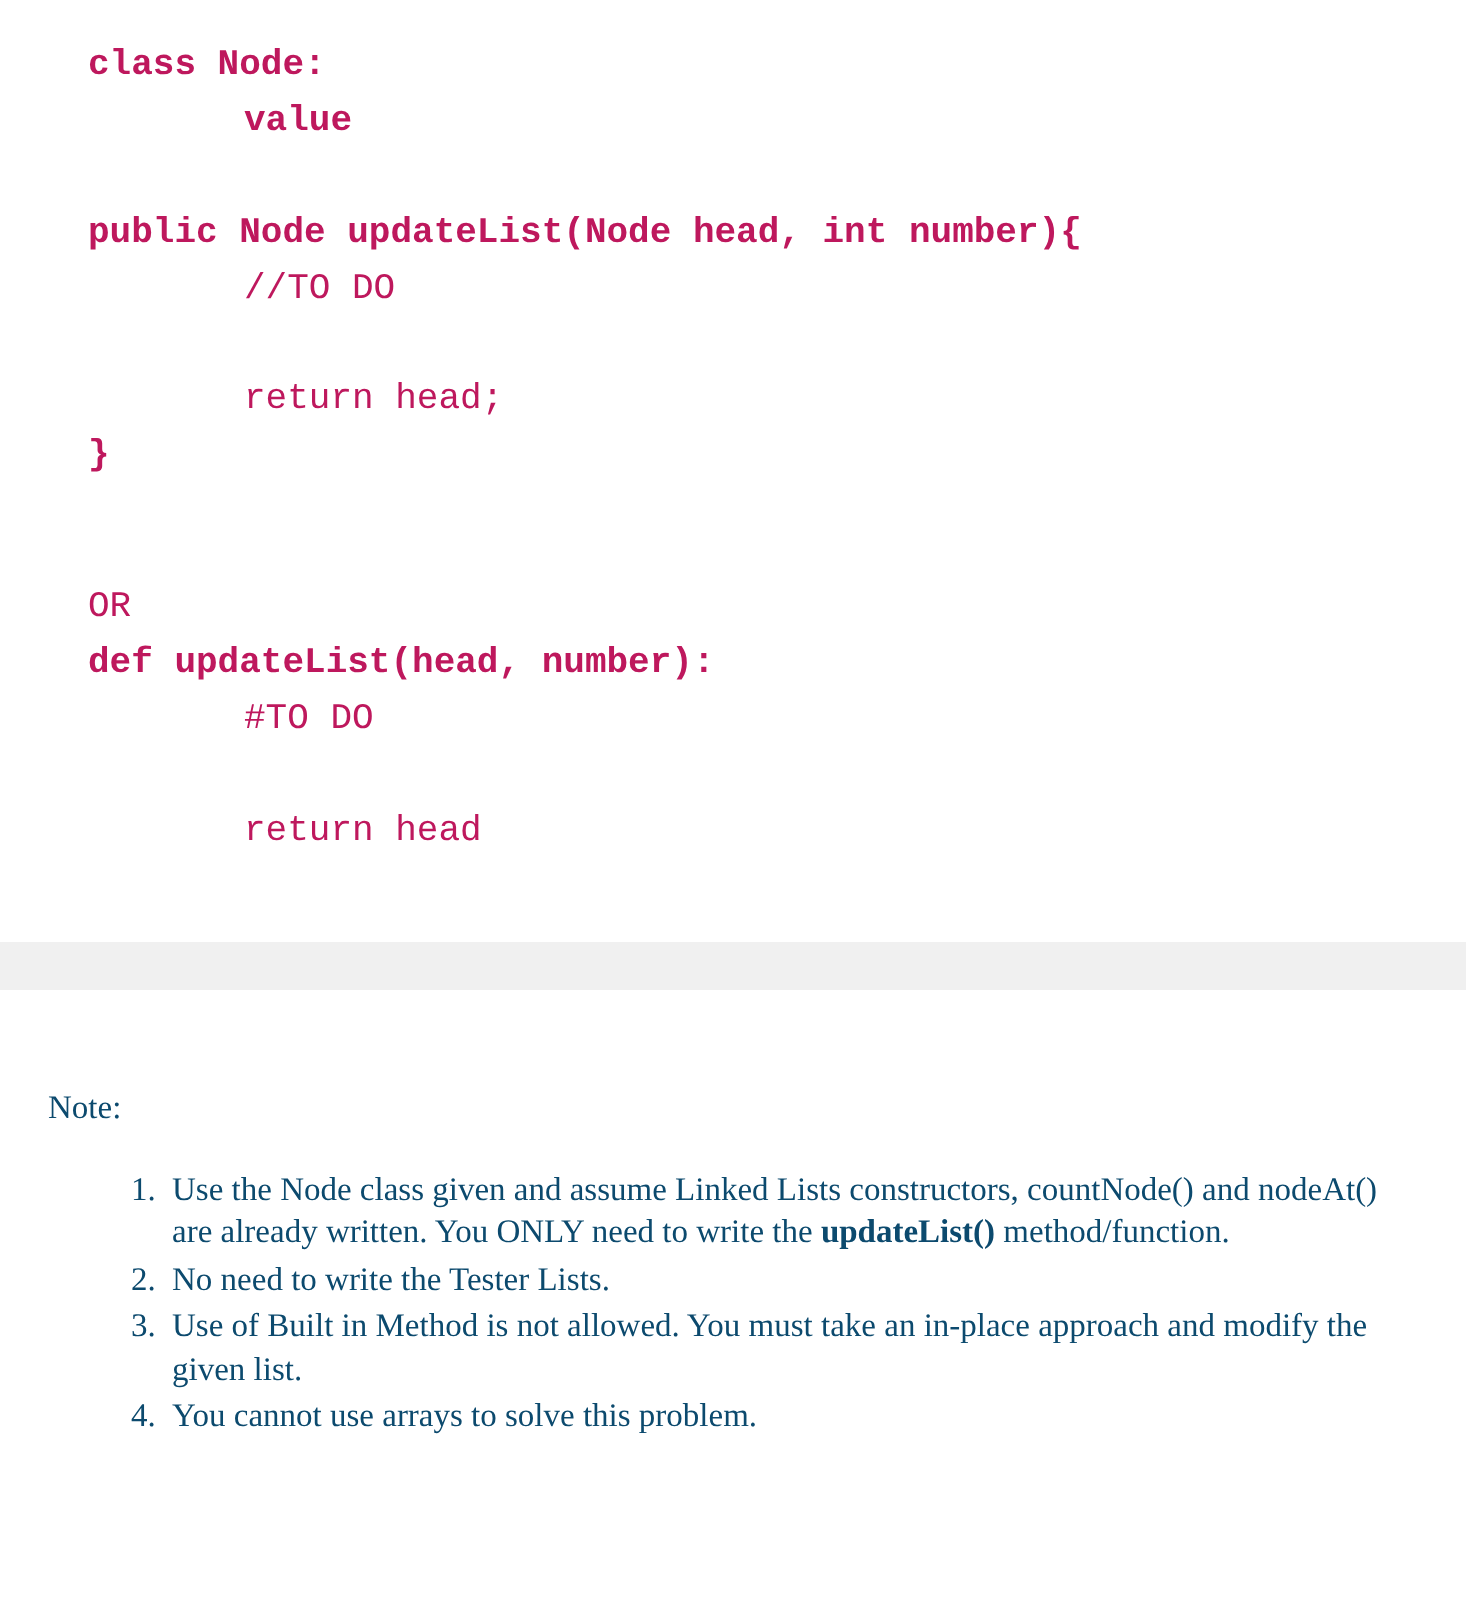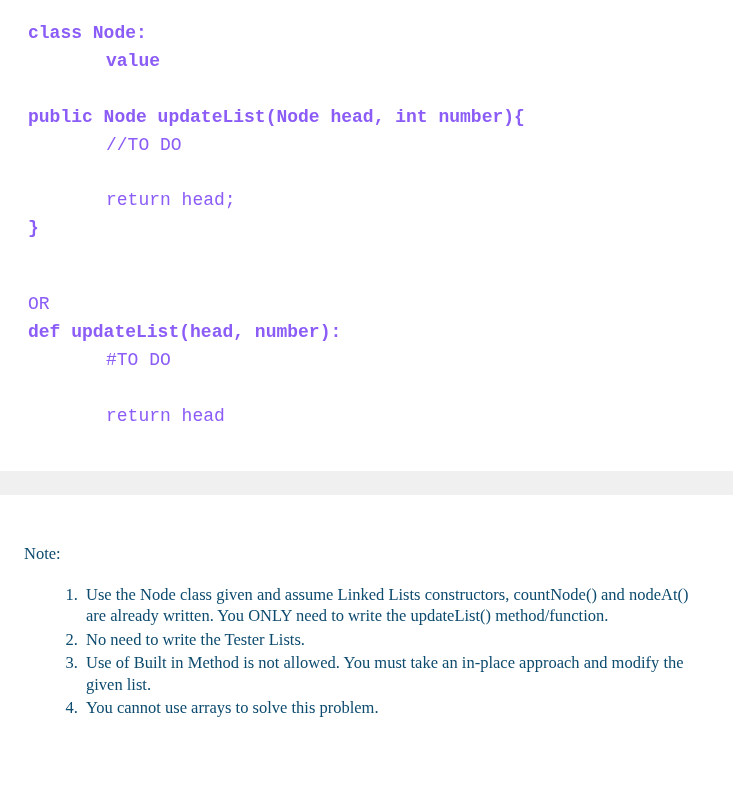--- a/index.html
+++ b/index.html
@@ -9,25 +9,25 @@
     }
     body {
       width: 733px;
       height: 807px;
       background: #ffffff;
       font-family: "Times New Roman", Times, serif;
       color: #000000;
       position: relative;
     }
     .code-section {
-      padding: 20px 28px 40px 28px;
+      padding: 20px 28px 40px 44px;
       font-family: "Courier New", Courier, monospace;
       font-size: 18px;
       line-height: 1.55;
-      color: #8b5cf6;
+      color: #be185d;
     }
     .code-section .bold {
       font-weight: bold;
     }
     .code-section .normal {
       font-weight: normal;
     }
     .indent1 {
       padding-left: 78px;
     }
@@ -58,21 +58,21 @@
     }
     .note-list {
       list-style-type: decimal;
       padding-left: 58px;
     }
     .note-list li {
       margin-bottom: 2px;
       padding-left: 4px;
     }
     .bold-inline {
-      font-weight: normal;
+      font-weight: bold;
     }
   </style>
 </head>
 <body>
 
 <div class="code-section">
   <div class="bold">class Node:</div>
   <div class="bold indent1">value</div>
   <div class="blank-line"></div>
   <div class="bold">public Node updateList(Node head, int number){</div>

